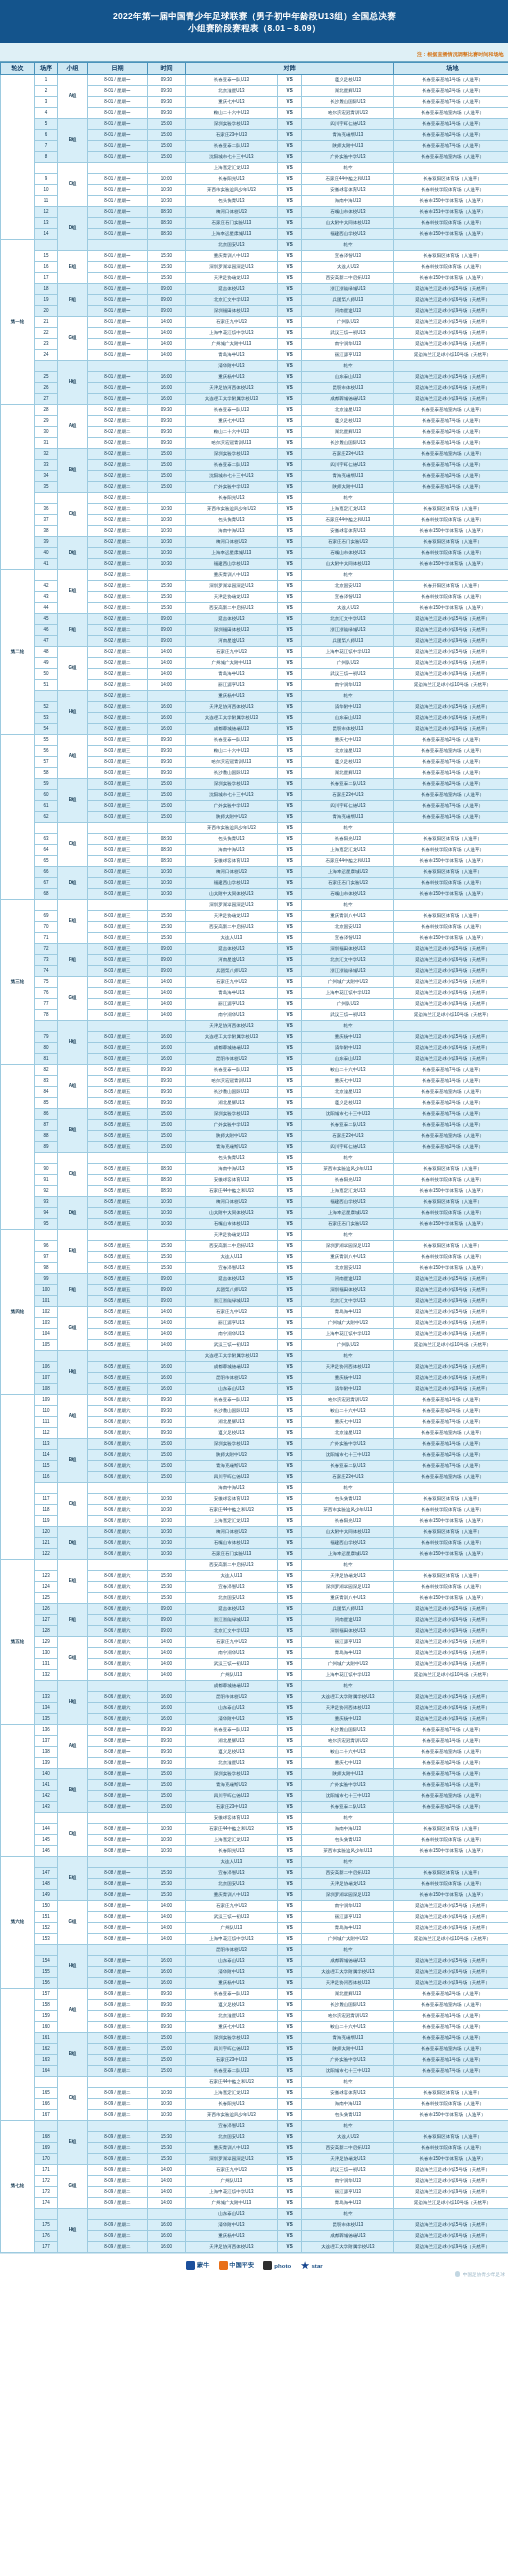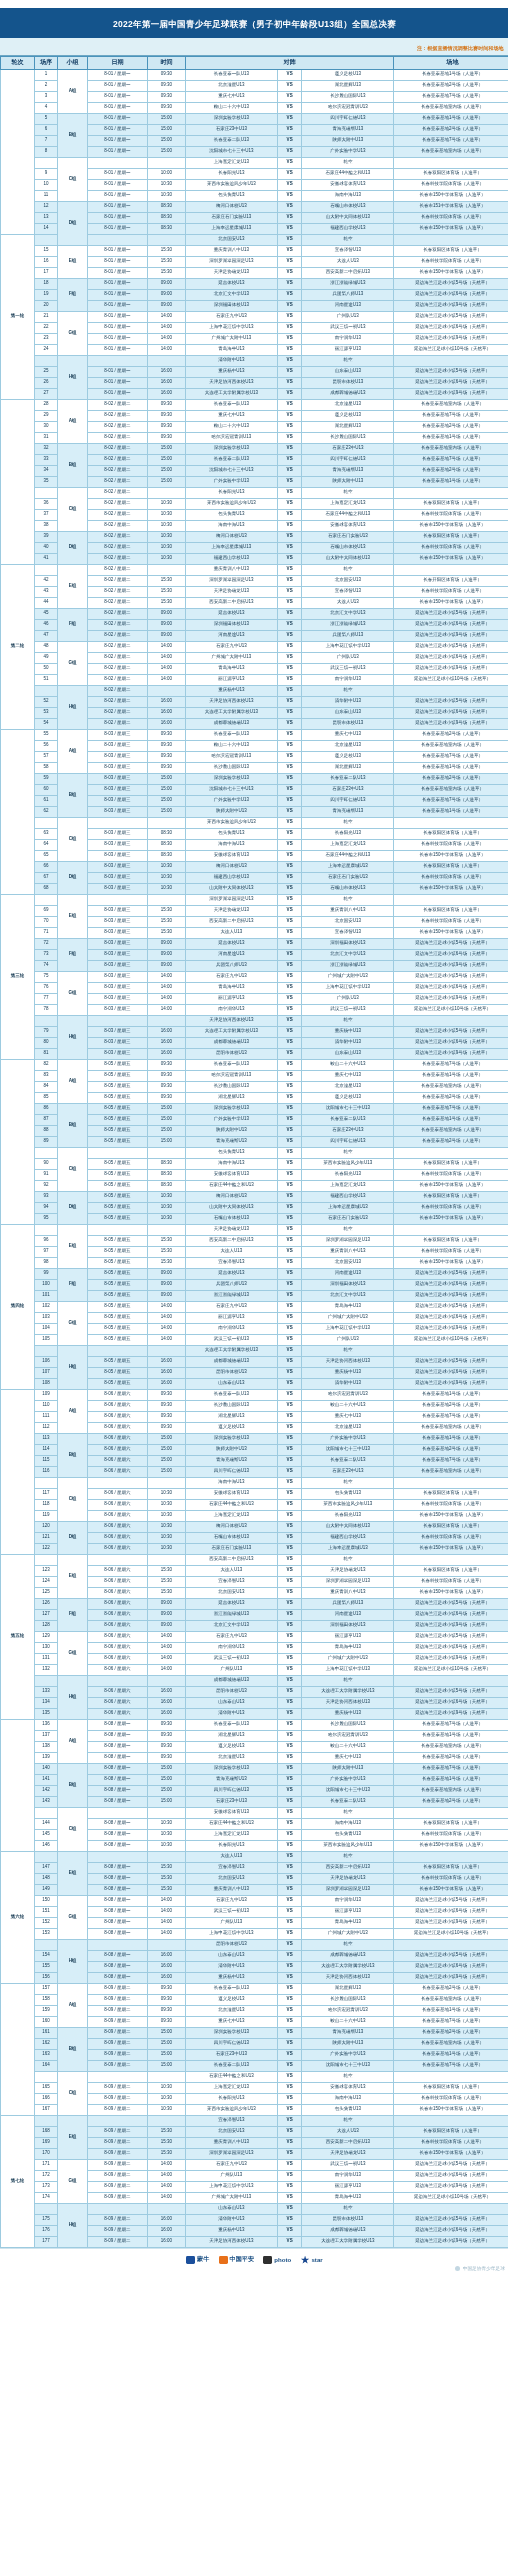--- a/index.html
+++ b/index.html
@@ -1,17 +1,17 @@
 <!DOCTYPE html>
 <html style="font-size:11px"><head>
 <meta charset="utf-8">
 <style>
   html,body{margin:0;padding:0;background:#ffffff;}
   body{font-family:"Liberation Sans","DejaVu Sans",sans-serif;}
-  #page{width:509px;margin:8px auto;background:#14532d;position:relative;}
+  #page{width:509px;margin:0 auto;background:#14532d;position:relative;}
 
   
   .title-block{background:#14548c;padding:9.5px 0 8.1px 0;text-align:center;}
   .title-line1{color:#ffffff;font-size:8.5px;font-weight:bold;letter-spacing:0.3px;line-height:12.2px;}
   .title-line2{color:#ffffff;font-size:8.5px;font-weight:bold;letter-spacing:0.3px;line-height:13.6px;}
 
   .note-bar{background:#dff0f6;border-bottom:0.7px solid #6fa8c4;text-align:right;padding:2.7px 5.4px 2.7px 0;}
   .note-text{color:#d4751a;font-size:5.1px;font-weight:bold;}
 
   
@@ -64,20 +64,21 @@
   .wm .wm-ball{display:inline-block;width:5.4px;height:5.4px;border-radius:50%;
       background:#c3d7e2;vertical-align:-0.7px;margin-right:1.4px;}
 </style>
 </head>
 <body>
 
 <div id="page">
 
   <div class="title-block">
     <div class="title-line1">2022年第一届中国青少年足球联赛（男子初中年龄段U13组）全国总决赛</div>
+    <div class="title-line2">小组赛阶段赛程表（8.01－8.09）</div>
   </div>
 
   <div class="note-bar">
     <span class="note-text">注：根据直播情况调整比赛时间和场地</span>
   </div>
 
   <table class="sched">
     <colgroup>
       <col class="c-round">
         <col class="c-no">

